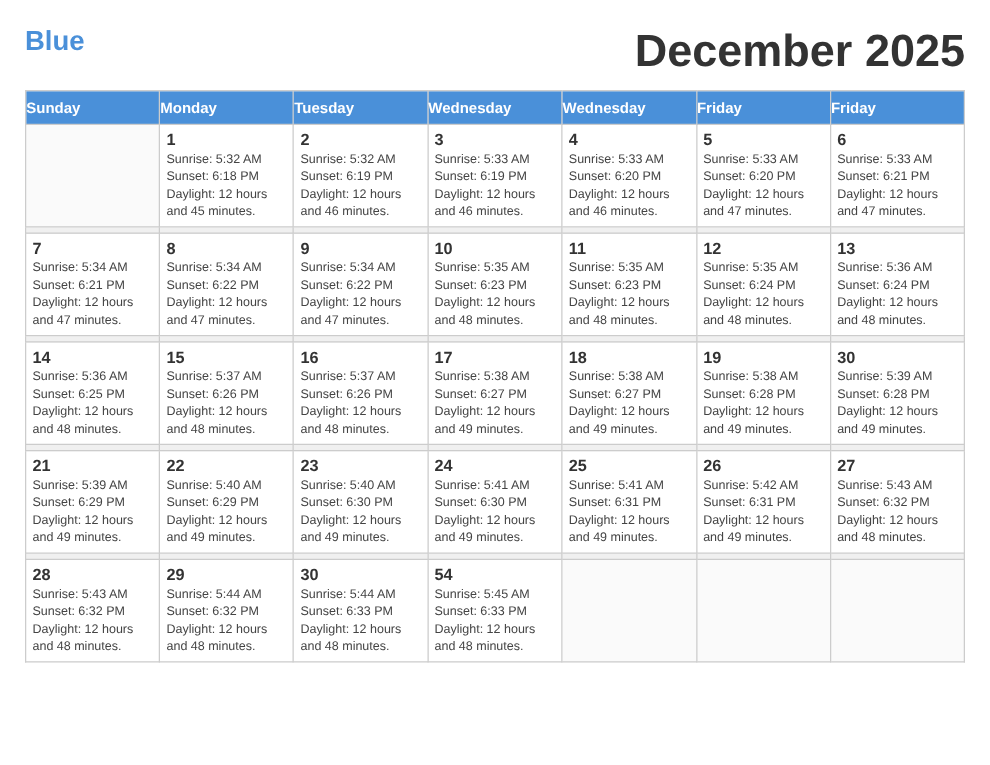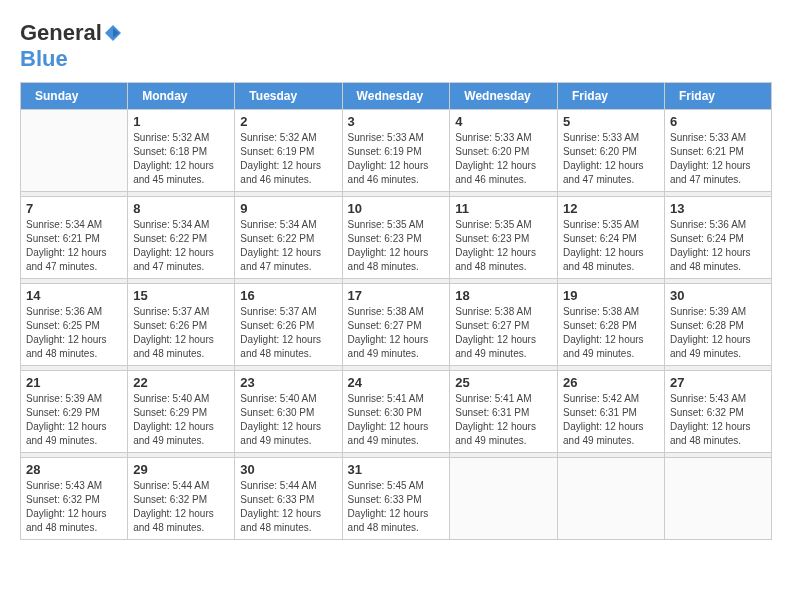--- a/index.html
+++ b/index.html
@@ -34,21 +34,21 @@
       color: #555;
     }
     .calendar {
       width: 100%;
       border-collapse: collapse;
       font-size: 11px;
     }
     .calendar th {
       background-color: #4a90d9;
       color: #fff;
-      padding: 6px 14px;
+      padding: 6px 0;
       text-align: left;
       font-size: 12px;
       font-weight: bold;
       border: 1px solid #ccc;
       margin-top: 11px;
     }
     .calendar td {
       border: 1px solid #ccc;
       vertical-align: top;
       padding: 4px 5px;
@@ -69,30 +69,24 @@
     }
     td.empty {
       background: #fafafa;
     }
   </style>
 </head>
 <body>
 
 <div class="header">
   <div class="logo">
-    <div style="display:flex; align-items:center;">
-      <span style="font-size:22px; font-weight:bold; color:#333;">General</span>
-      <svg width="20" height="20" viewBox="0 0 20 20" style="margin-left:1px;">
-        <polygon points="10,2 18,10 10,18 2,10" fill="#4a90d9"></polygon>
-        <polygon points="10,5 16,10 10,15" fill="#2a70b9"></polygon>
-      </svg>
-    </div>
     <span style="font-size:22px; font-weight:bold; color:#4a90d9;">Blue</span>
   </div>
   <div class="title-block">
+    <div class="calendar-title">December 2025</div>
   </div>
 </div>
 
 <table class="calendar">
   <thead>
     <tr>
       <th>Sunday</th>
       <th>Monday</th>
       <th>Tuesday</th>
       <th>Wednesday</th>
@@ -352,21 +346,21 @@
 and 48 minutes.</div>
         </td>
         <td>
           <span class="day-number">30</span>
           <div class="day-info" style="white-space: pre-line;">Sunrise: 5:44 AM
 Sunset: 6:33 PM
 Daylight: 12 hours
 and 48 minutes.</div>
         </td>
         <td>
-          <span class="day-number">31</span>
+          <span class="day-number">54</span>
           <div class="day-info" style="white-space: pre-line;">Sunrise: 5:45 AM
 Sunset: 6:33 PM
 Daylight: 12 hours
 and 48 minutes.</div>
         </td>
         <td class="empty"></td>
         <td class="empty"></td>
         <td class="empty"></td>
       </tr>
     </tbody>

